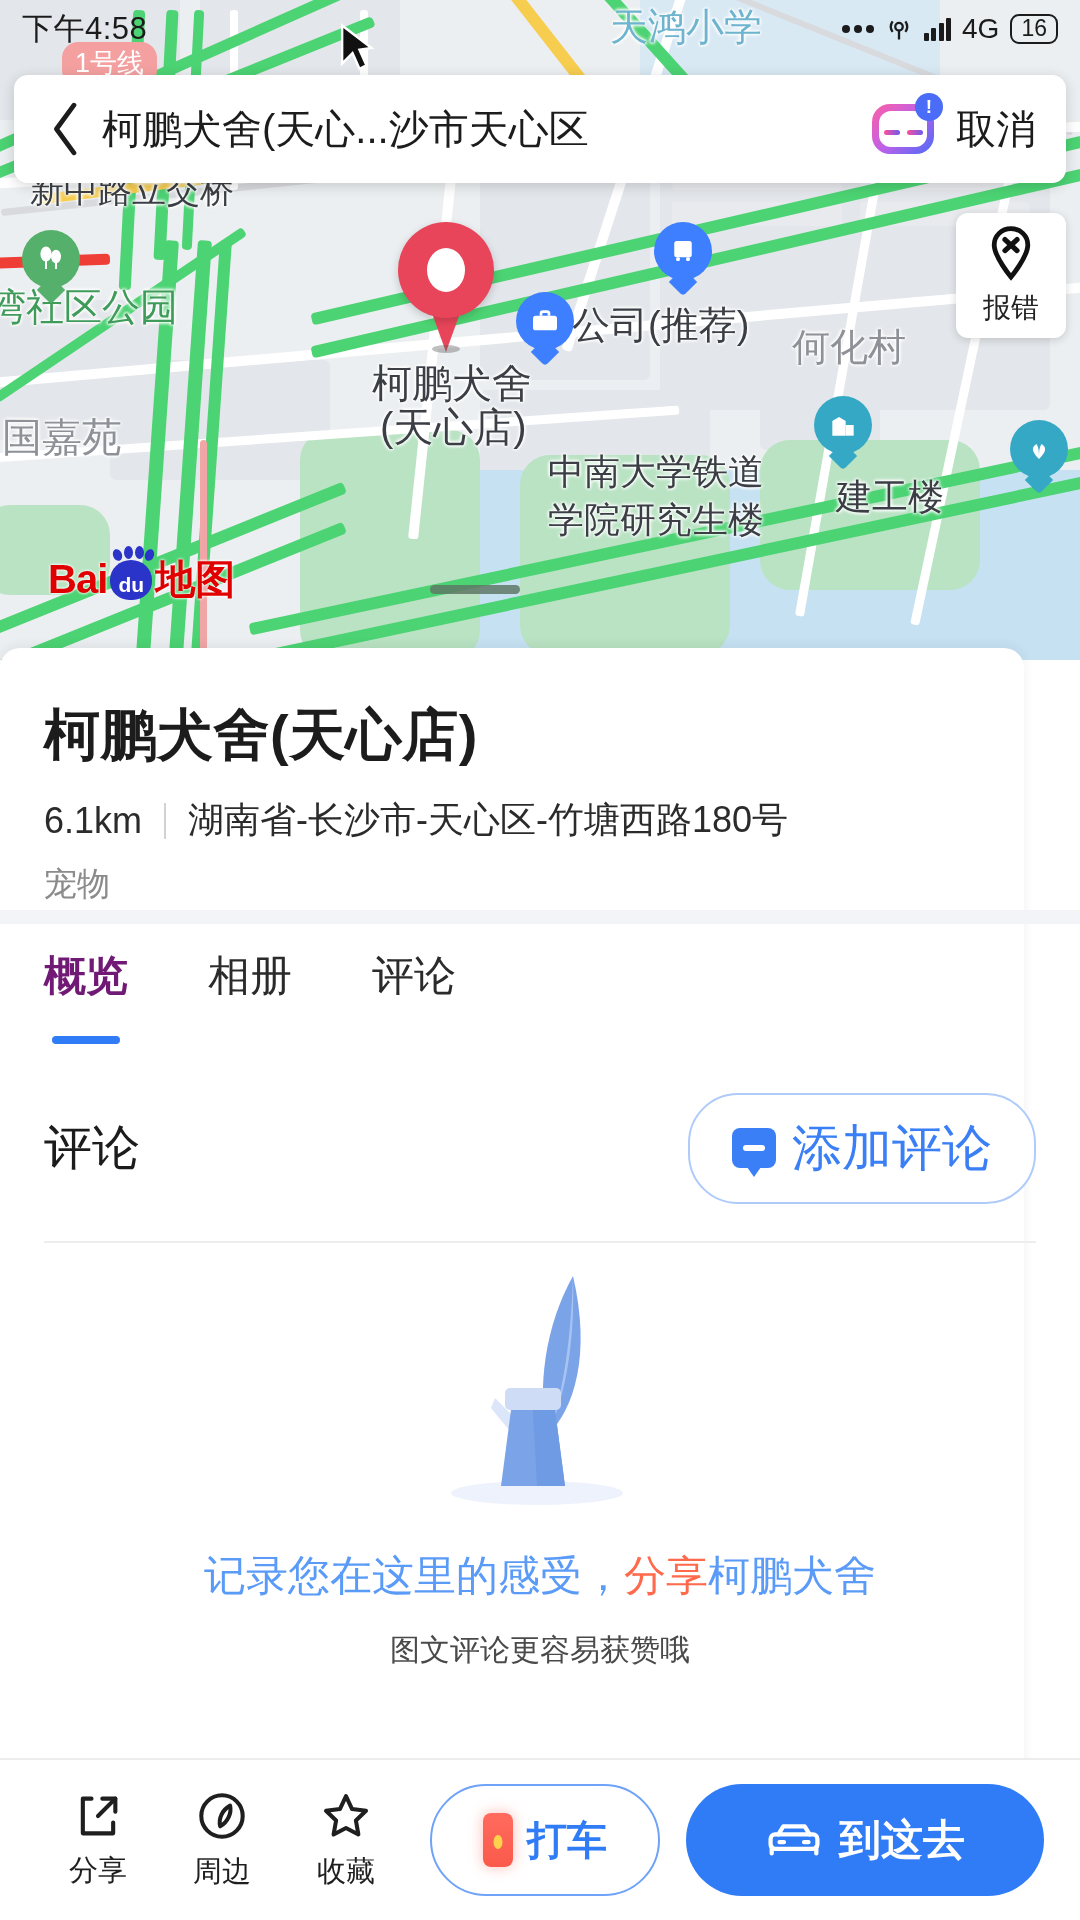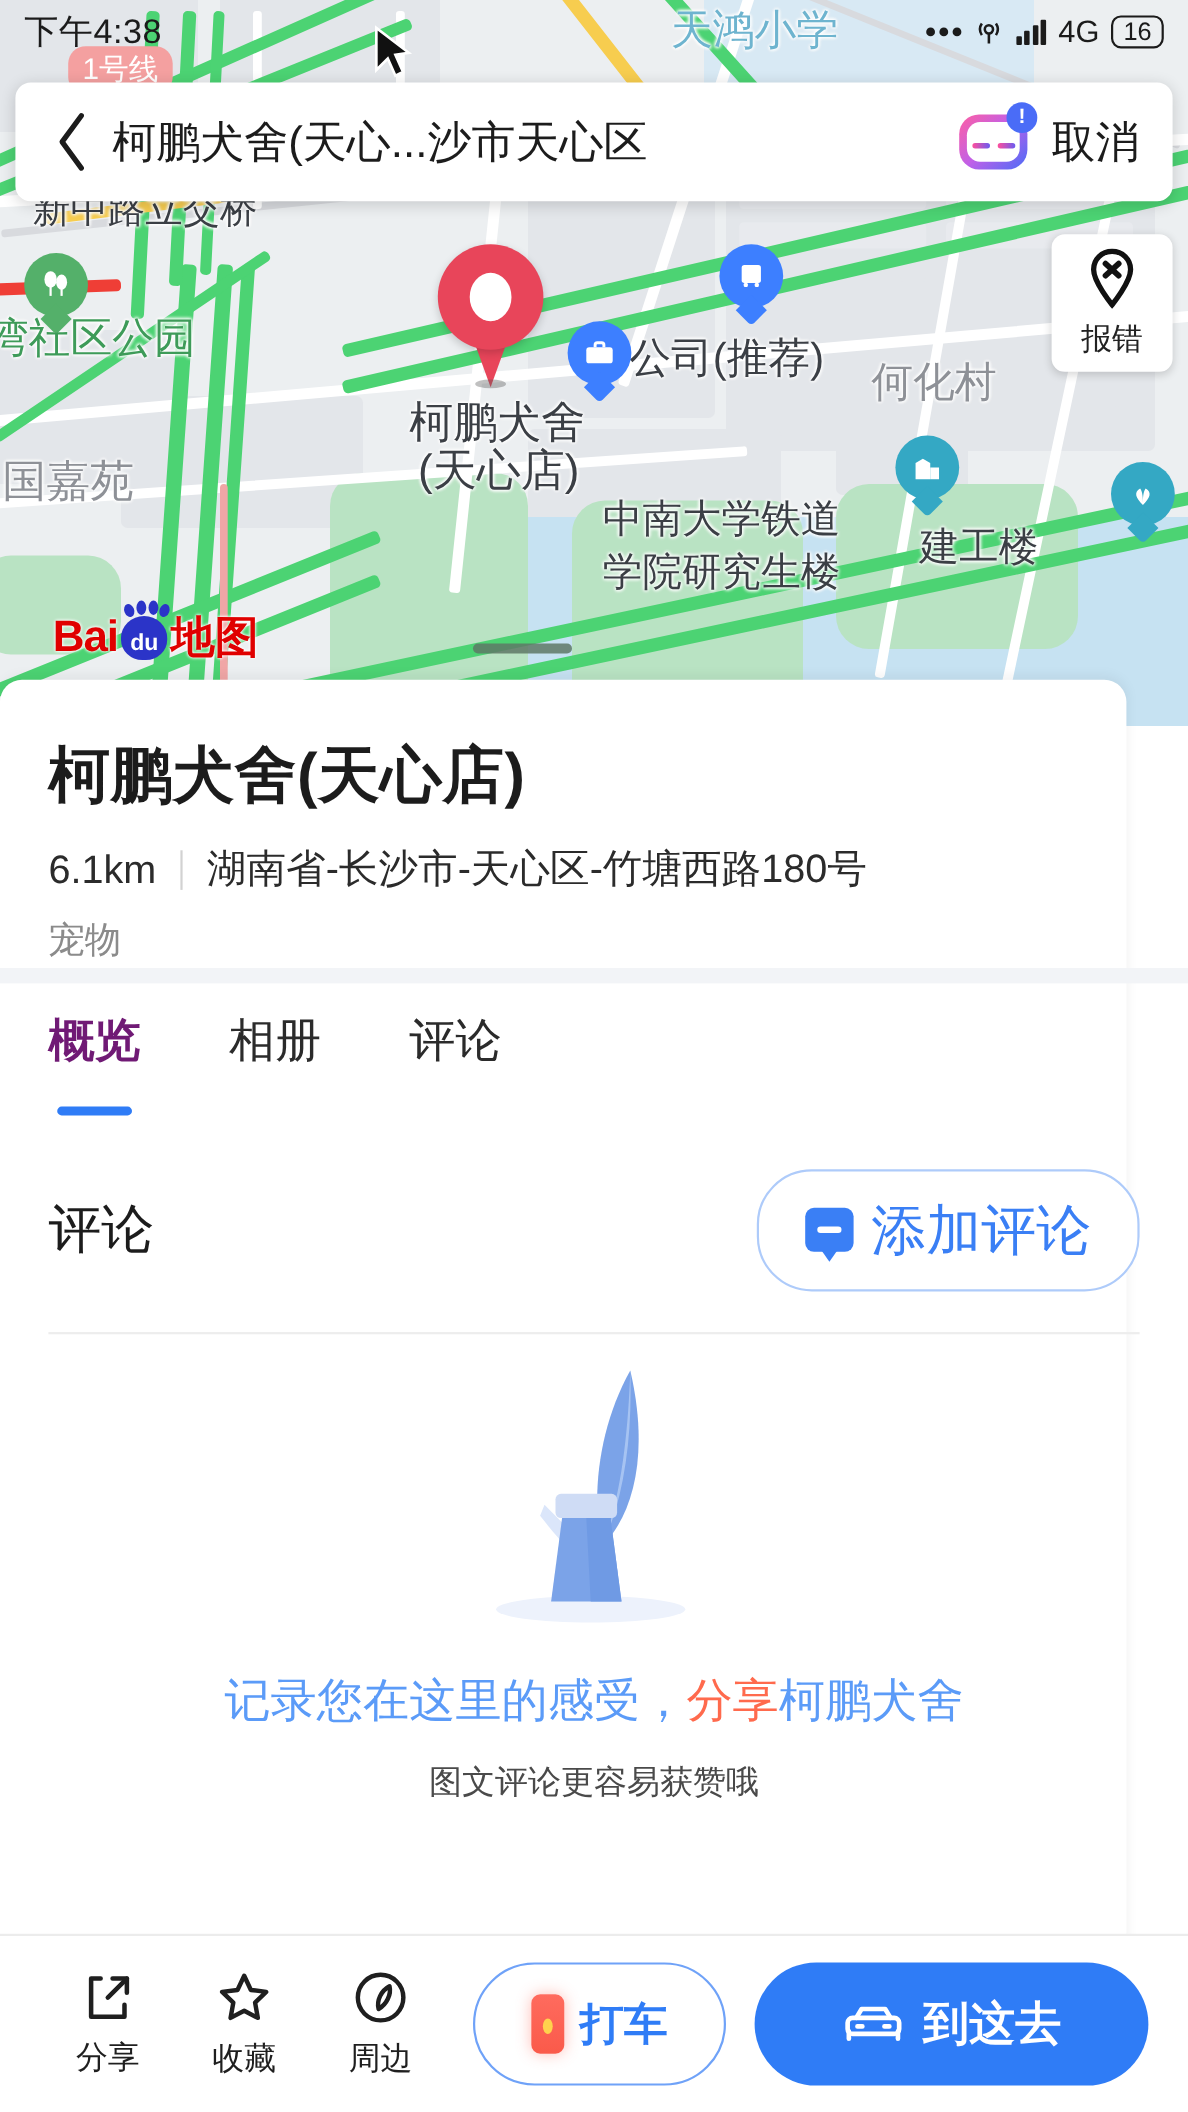--- a/index.html
+++ b/index.html
@@ -170,21 +170,21 @@
   }
   .ai-badge {
     position: absolute; right: -9px; top: -11px; width: 28px; height: 28px;
     border-radius: 50%; background: #4a6cf7; color: #fff; font-size: 19px;
     font-weight: bold; display: flex; align-items: center; justify-content: center;
   }
   .cancel-btn { font-size: 40px; color: #1c1c1c; flex: 0 0 auto; }
 
   
   .sheet {
-    position: absolute; left: 0; top: 618px; width: 1024px; height: 1270px;
+    position: absolute; left: 0; top: 648px; width: 1024px; height: 1270px;
     background: #fff; border-radius: 20px 20px 0 0; z-index: 20;
     box-shadow: 0 -3px 12px rgba(0,0,0,.06);
   }
   .poi-title {
     position: absolute; left: 44px; top: 50px;
     font-size: 56px; font-weight: bold; color: #1c1c1c; letter-spacing: .5px;
   }
   .poi-meta {
     position: absolute; left: 44px; top: 148px;
     display: flex; align-items: center; font-size: 36px; color: #2b2b2b;
@@ -441,21 +441,21 @@
           <i></i>
           <i></i>
         <span>du</span>
       </span>
       <span class="ditu">地图</span>
     </div>
     <div class="map-scalebar"></div>
   </div>
 
   <div class="statusbar">
-    <div class="st-time">下午4:38</div>
+    <div class="st-time">下午4:58</div>
     <div class="st-right">
       <span class="dots3">
           <span></span>
           <span></span>
           <span></span>
         </span>
       <svg width="28" height="28" viewBox="0 0 24 24" fill="none" stroke="#1b1b1b" stroke-width="2">
         <circle cx="12" cy="10" r="3.2"></circle>
           <path d="M6.5 5.5a8 8 0 0 0 0 9M17.5 5.5a8 8 0 0 1 0 9"></path>
           <path d="M12 13.5V21"></path>
@@ -540,30 +540,30 @@
     <div class="bb-item">
       <svg width="52" height="52" viewBox="0 0 24 24" fill="none" stroke="#1f1f1f" stroke-width="1.9" stroke-linecap="round" stroke-linejoin="round">
         <path d="M9 4H5v16h14v-5"></path>
           <path d="M14 4h6v6"></path>
           <path d="M20 4l-8 8"></path>
       </svg>
       <span class="lbl">分享</span>
     </div>
     <div class="bb-item">
       <svg width="54" height="54" viewBox="0 0 24 24" fill="none" stroke="#1f1f1f" stroke-width="1.8" stroke-linejoin="round">
-        <path d="M12 3.2l2.7 5.7 6.2.8-4.5 4.3 1.1 6.2L12 17.3 6.5 20.2l1.1-6.2L3.1 9.7l6.2-.8z"></path>
-      </svg>
-      <span class="lbl">收藏</span>
+        <circle cx="12" cy="12" r="9.2"></circle>
+          <path d="M15.6 7.4c.8 3.4-1.2 7.4-4.4 9.2-.9-3.4 1-7.4 4.4-9.2z"></path>
+      </svg>
+      <span class="lbl">周边</span>
     </div>
     <div class="bb-item">
       <svg width="54" height="54" viewBox="0 0 24 24" fill="none" stroke="#1f1f1f" stroke-width="1.8" stroke-linejoin="round">
-        <circle cx="12" cy="12" r="9.2"></circle>
-          <path d="M15.6 7.4c.8 3.4-1.2 7.4-4.4 9.2-.9-3.4 1-7.4 4.4-9.2z"></path>
-      </svg>
-      <span class="lbl">周边</span>
+        <path d="M12 3.2l2.7 5.7 6.2.8-4.5 4.3 1.1 6.2L12 17.3 6.5 20.2l1.1-6.2L3.1 9.7l6.2-.8z"></path>
+      </svg>
+      <span class="lbl">收藏</span>
     </div>
 
     <div class="bb-pill-out">
       <span class="taxi-icon"></span>
       <span class="lbl">打车</span>
     </div>
 
     <div class="bb-pill-solid">
       <svg width="58" height="46" viewBox="0 0 26 20" fill="none" stroke="#fff" stroke-width="1.9" stroke-linecap="round" stroke-linejoin="round">
         <path d="M3 13v3M23 13v3"></path>

